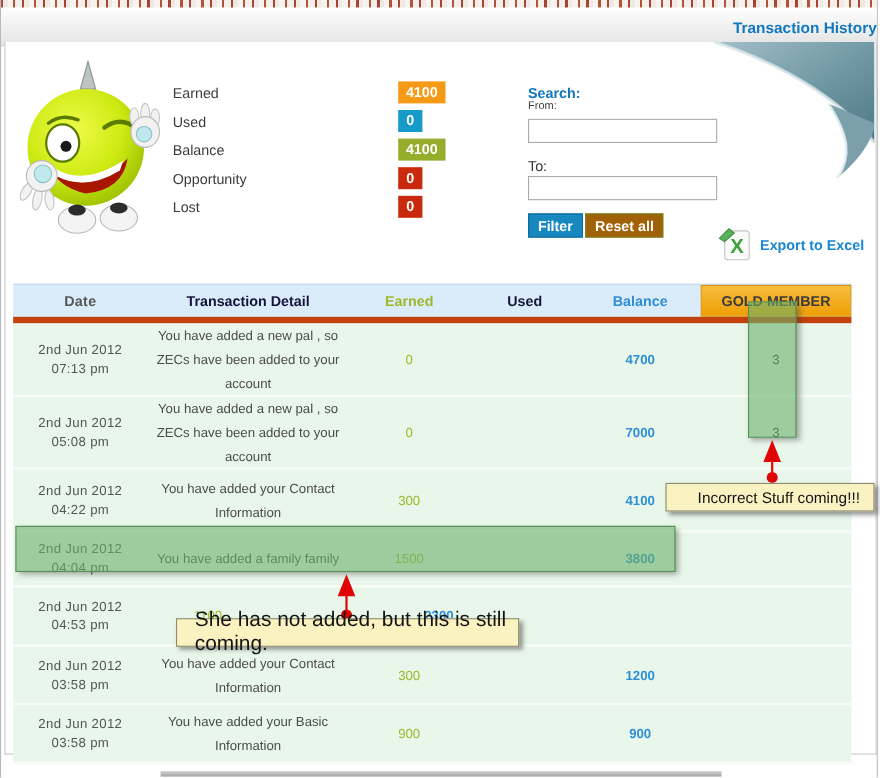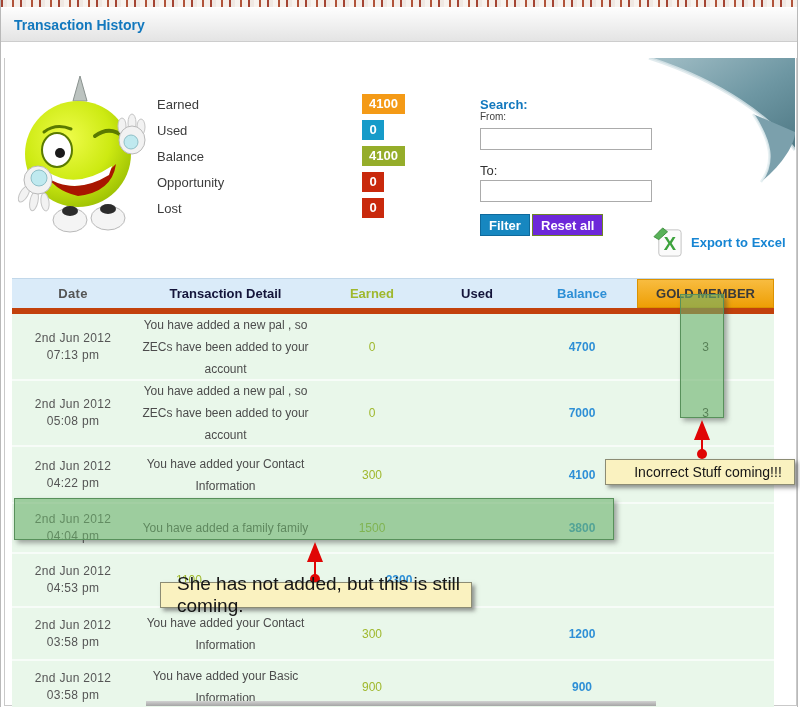--- a/index.html
+++ b/index.html
@@ -4,41 +4,41 @@
 <style>
   * { box-sizing: border-box; margin: 0; padding: 0; }
   html,body { width:800px; height:707px; background:#fff; font-family:"Liberation Sans", sans-serif; overflow:hidden; }
   .page { position:relative; width:798px; height:707px; border-left:1px solid #b9b9b9; border-right:1px solid #b9b9b9; background:#fff; }
 
   .top-strip { position:absolute; top:0; left:0; right:0; height:7px;
     background: repeating-linear-gradient(90deg,#94230f 0 2px,#ece4de 2px 6px,#f6f1ec 6px 11px,#a33517 11px 13px,#f3ece6 13px 19px); opacity:.85; }
 
   .title-bar { position:absolute; top:7px; left:0; right:0; height:35px;
     background:linear-gradient(#fdfdfd,#e4e4e4); border-top:1px solid #ffffff; border-bottom:1px solid #cdcdcd;
-    display:flex; align-items:center; padding-left:13px; }
+    display:flex; align-items:center; padding-left:13px;justify-content:flex-end; }
   .title-bar .t { color:#1278be; font-size:14px; font-weight:bold; }
 
-  .panel { position:absolute; top:58px; left:3px; width:793px; height:648px; background:#fff; border:1px solid #c9c9c9; border-top:none; }
+  .panel { position:absolute; top:38px; left:3px; width:793px; height:648px; background:#fff; border:1px solid #c9c9c9; border-top:none; }
 
   .mascot { position:absolute; left:5px; top:16px; }
 
   .stats { position:absolute; left:152px; top:36px; width:260px; }
   .stat-row { position:relative; height:26px; }
   .stat-label { position:absolute; left:0; top:3px; font-size:13px; color:#3c3c3c; }
   .stat-badge { position:absolute; left:205px; top:0; min-width:22px; text-align:center; color:#fff; font-size:13px; font-weight:bold; padding:2px 7px 3px; }
 
   .search { position:absolute; left:475px; top:0; width:180px; }
   .search-title { position:absolute; left:0; top:31px; color:#1278be; font-size:13px; font-weight:bold;margin-top:8px; }
   .from-label { position:absolute; left:0; top:53px; font-size:10px; color:#404040; }
   .in-from { position:absolute; left:0; top:70px; width:172px; height:22px; border:1px solid #ababab; background:#fff; font-size:13px; padding:0 4px; }
   .to-label { position:absolute; left:0; top:105px; font-size:13px; color:#333; }
   .in-to { position:absolute; left:0; top:122px; width:172px; height:22px; border:1px solid #ababab; background:#fff; font-size:13px; padding:0 4px; }
   .btn { position:absolute; top:156px; height:22px; color:#fff; font-size:13px; font-weight:bold; border:1px solid; cursor:pointer; padding:0 8px; }
   .btn-filter { left:0; background:#1787c0; border-color:#0f6a9c; }
-  .btn-reset { left:52px; background:#6d28d9; border-color:#6f8724; }
+  .btn-reset { left:52px; background:#a16207; border-color:#6f8724; }
 
   .curl { position:absolute; right:1px; top:0; }
 
   .export { position:absolute; left:647px; top:168px; display:flex; align-items:center; cursor:pointer; }
   .export .lbl { margin-left:6px; color:#1685d3; font-size:13px; font-weight:bold; }
 
   .tbl { position:absolute; left:7px; top:220px; width:762px; height:426px; }
   .t-head { display:flex; height:36px; background:#daebf9; border-top:1px solid #c2d8ea; border-bottom:6px solid #c2410c; }
   .h-cell { display:flex; align-items:center; justify-content:center; font-size:13px; font-weight:bold; color:#14143a; }
   .h-gold { background:linear-gradient(#f8bc40,#ee9f05); border:1px solid #dc9200; color:#42300a; }

